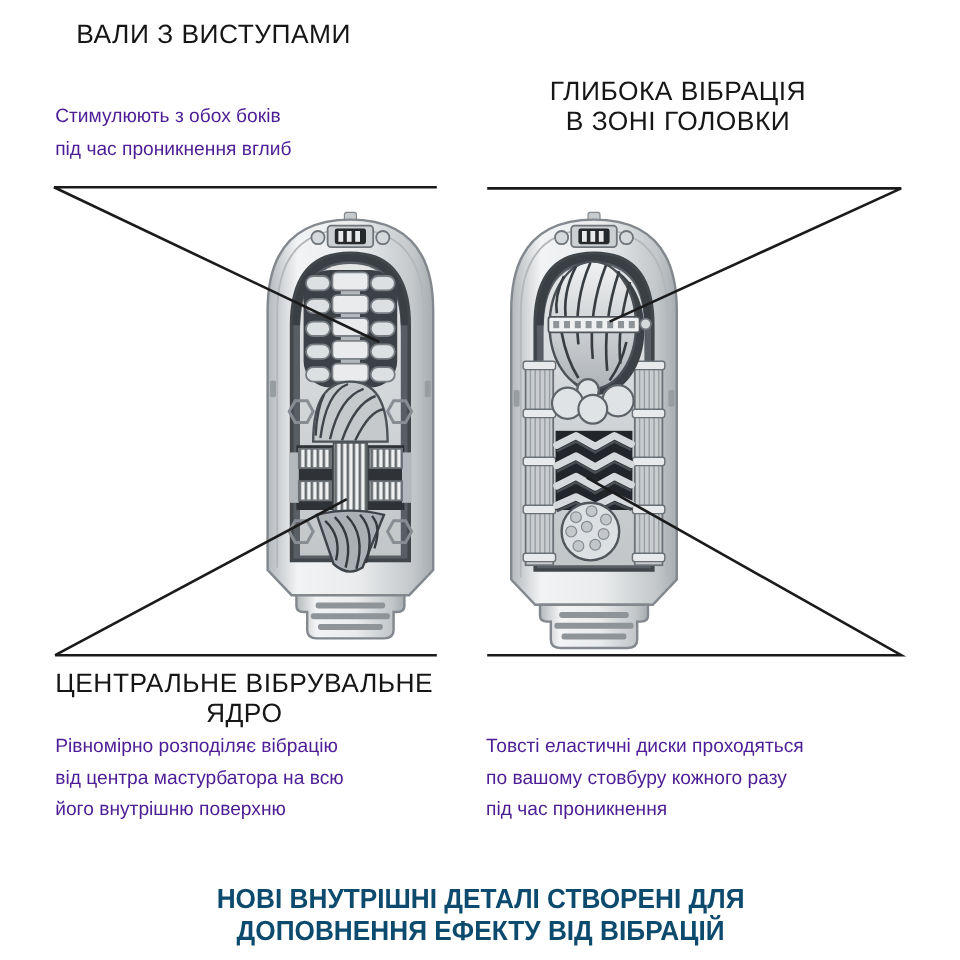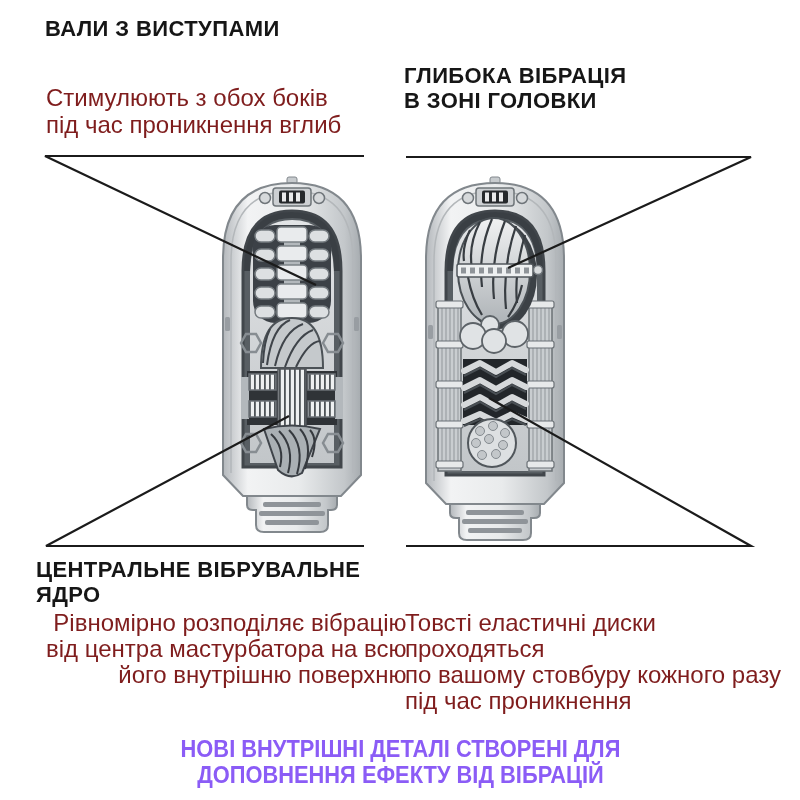--- a/index.html
+++ b/index.html
@@ -1,40 +1,40 @@
 <!DOCTYPE html>
 <html><head>
 <meta charset="utf-8">
 <style>
   html,body{margin:0;padding:0;background:#ffffff;}
   body{width:800px;height:800px;position:relative;overflow:hidden;
        font-family:"Liberation Sans",sans-serif;}
   .stage{position:absolute;left:0;top:0;width:800px;height:800px;}
 
   .callout-title{
-    position:absolute;font-weight:bold;color:#161616;
+    position:absolute;font-weight:normal;color:#161616;
     font-size:22px;line-height:25px;letter-spacing:.4px;
-    text-align:left;white-space:pre-line;
+    text-align:center;white-space:pre-line;
   }
   .callout-text{
-    position:absolute;color:#7f1d1d;
-    font-size:24px;line-height:27px;white-space:pre-line;
+    position:absolute;color:#4c1d95;
+    font-size:16px;line-height:27px;white-space:pre-line;
   }
   #title-tl{left:45px;top:16px;width:266px;}
   #text-tl{left:46px;top:84px;}
   #title-tr{left:404px;top:15px;width:322px;margin-top:48px;}
   #text-tr{left:405px;top:84px;}
   #title-bl{left:36px;top:557px;width:335px;}
-  #text-bl{left:46px;top:610px;line-height:26px;text-align:right;}
+  #text-bl{left:46px;top:610px;line-height:26px;}
   #title-br{left:405px;top:557px;width:322px;}
   #text-br{left:405px;top:610px;line-height:26px;}
 
   .footer-title{
     position:absolute;left:0;top:710px;width:800px;
-    text-align:center;font-weight:bold;color:#8b5cf6;
+    text-align:center;font-weight:bold;color:#0c4a6e;
     font-size:23px;line-height:26px;white-space:pre-line;
   }
   .footer-title .squeeze{display:inline-block;transform:scaleX(.95);transform-origin:50% 50%;}
 
   .prod{position:absolute;}
   .prod-left{left:217px;top:175px;width:150px;height:363px;}
   .prod-right{left:420px;top:175px;width:150px;height:371px;}
 
   .lines-overlay{position:absolute;left:0;top:0;width:800px;height:800px;
                  pointer-events:none;z-index:5;}

